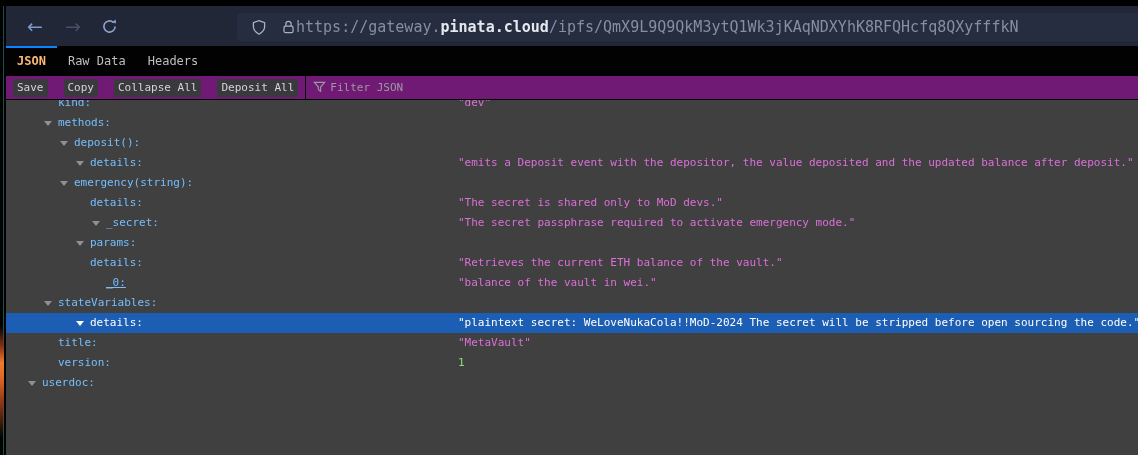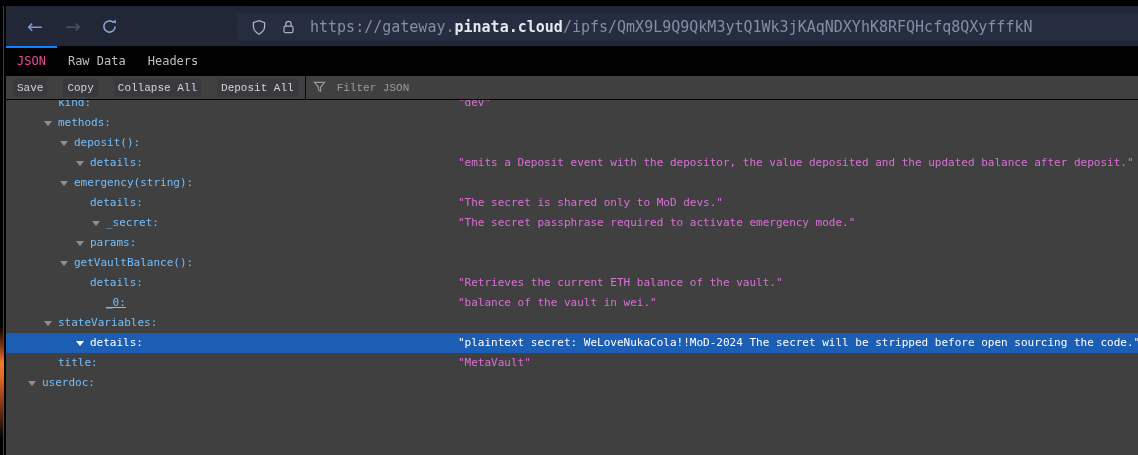--- a/index.html
+++ b/index.html
@@ -15,39 +15,39 @@
   
   #chrome{position:absolute;left:6px;top:6px;right:0;height:40px;background:#212737;}
   .nav-btn{position:absolute;top:0;width:30px;height:40px;display:flex;align-items:center;justify-content:center;
            font-family:"DejaVu Sans",sans-serif;font-size:19px;cursor:default;}
   #back-btn{left:14px;color:#7d99c9;}
   #fwd-btn{left:52px;color:#46506a;}
   #reload-btn{left:88px;}
   #urlbar{position:absolute;left:231px;top:7px;right:0;height:28px;background:#262d40;
           border-radius:4px 0 0 4px;display:flex;align-items:center;}
   #urlbar .icn{margin-left:14px;flex:0 0 auto;display:flex;align-items:center;}
-  #url-text{margin-left:14px;font-size:15px;white-space:nowrap;color:#858fa3;letter-spacing:0;}
+  #url-text{font-size:15px;white-space:nowrap;color:#858fa3;letter-spacing:0;}
   #url-text .domain{color:#e4e8ef;font-weight:bold;}
 
   
   #tabbar{position:absolute;left:6px;top:46px;right:0;height:30px;background:#020203;display:flex;}
   .vtab{position:relative;height:30px;padding:0 11px;display:flex;align-items:center;
         font-size:12px;color:#bfbfc3;cursor:default;}
-  .vtab.active{color:#ec4899;font-weight:normal;}
+  .vtab.active{color:#fdba74;font-weight:bold;}
   .vtab.active::before{content:"";position:absolute;left:0;top:0;right:0;height:2px;background:#0a84ff;}
 
   
-  #jtoolbar{position:absolute;left:6px;top:76px;right:0;height:24px;background:#404040;
-            border-bottom:1px solid #000;display:flex;align-items:center;box-sizing:border-box;font-family:Liberation Mono, monospace;}
+  #jtoolbar{position:absolute;left:6px;top:76px;right:0;height:24px;background:#701a75;
+            border-bottom:1px solid #000;display:flex;align-items:center;box-sizing:border-box;}
   .tbtn{height:18px;line-height:18px;margin-left:16px;padding:0 4px;background:#39393e;border-radius:2px;
         font-size:11px;color:#d5d5d8;white-space:nowrap;}
   .tbtn:first-child{margin-left:7px;}
   #filter-box{display:flex;align-items:center;height:24px;margin-left:7px;padding-left:7px;
               border-left:1px solid #070708;}
-  #filter-label{margin-left:11px;font-size:11px;color:#9b9b9e;}
+  #filter-label{margin-left:4px;font-size:11px;color:#9b9b9e;}
 
   
   #tree{position:absolute;left:6px;top:100px;right:0;bottom:0;background:#404040;overflow:hidden;text-align:right;}
   #rows{margin-top:-7px;}
   .row{position:relative;height:20px;font-size:11px;line-height:20px;white-space:nowrap;}
   .twisty{position:absolute;top:8px;width:0;height:0;
           border-left:4px solid transparent;border-right:4px solid transparent;border-top:5px solid #8f8f94;}
   .key{position:absolute;color:#75bfff;}
   .value{position:absolute;left:452px;color:#db6fd8;}
   .value.number{color:#86de74;}
@@ -149,24 +149,20 @@
         <div class="row">
           <span class="twisty" style="left: 86px;"></span>
           <span class="key" style="left: 100px;">_secret:</span>
           <span class="value">"The secret passphrase required to activate emergency mode."</span>
         </div>
         <div class="row">
           <span class="twisty" style="left: 70px;"></span>
           <span class="key" style="left: 84px;">params:</span>
         </div>
         <div class="row">
-          <span class="twisty" style="left: 54px;"></span>
-          <span class="key" style="left: 68px;">getVaultBalance():</span>
-        </div>
-        <div class="row">
           <span class="key" style="left: 84px;">details:</span>
           <span class="value">"Retrieves the current ETH balance of the vault."</span>
         </div>
         <div class="row">
           <span class="key" style="left: 100px; text-decoration: underline;">_0:</span>
           <span class="value">"balance of the vault in wei."</span>
         </div>
         <div class="row">
           <span class="twisty" style="left: 38px;"></span>
           <span class="key" style="left: 52px;">stateVariables:</span>
@@ -174,20 +170,24 @@
         <div class="row hl">
           <span class="twisty" style="left: 70px;"></span>
           <span class="key" style="left: 84px;">details:</span>
           <span class="value">"plaintext secret: WeLoveNukaCola!!MoD-2024 The secret will be stripped before open sourcing the code."</span>
         </div>
         <div class="row">
           <span class="key" style="left: 52px;">title:</span>
           <span class="value">"MetaVault"</span>
         </div>
         <div class="row">
+          <span class="key" style="left: 52px;">version:</span>
+          <span class="value number">1</span>
+        </div>
+        <div class="row">
           <span class="twisty" style="left: 22px;"></span>
           <span class="key" style="left: 36px;">userdoc:</span>
         </div>
       </div>
   </div>
 
   <div id="left-border"></div>
   <div id="teal-line"></div>
   <div id="orange-glow"></div>
 

